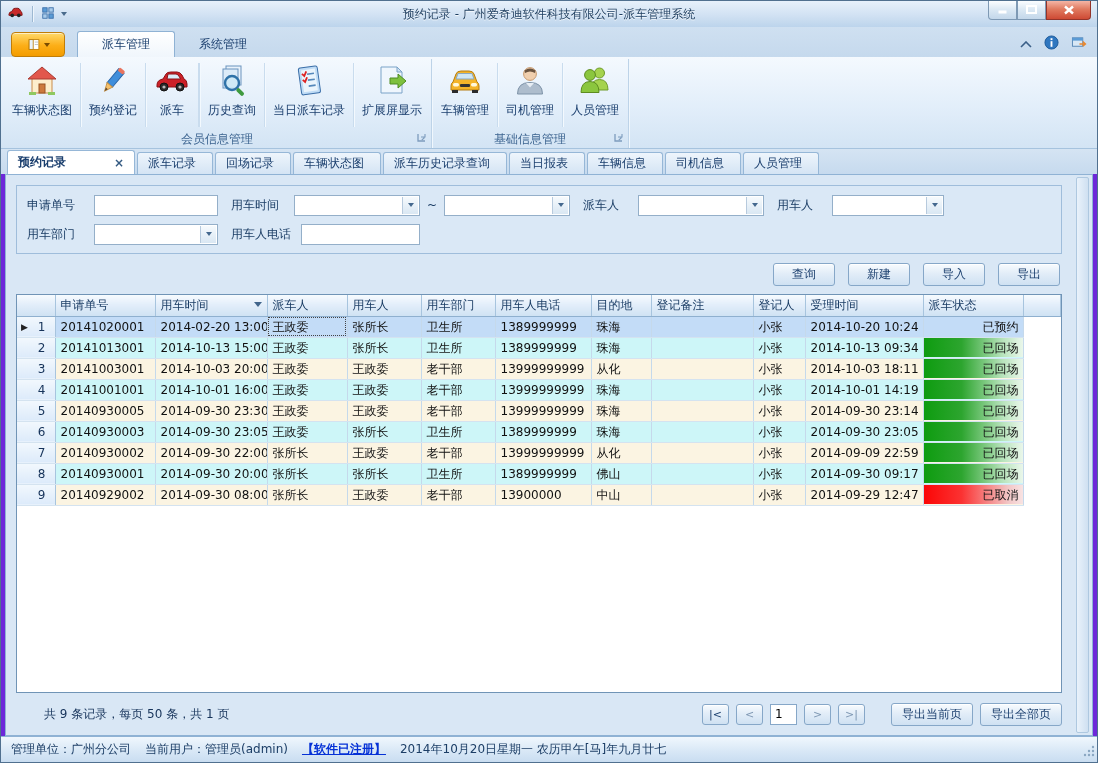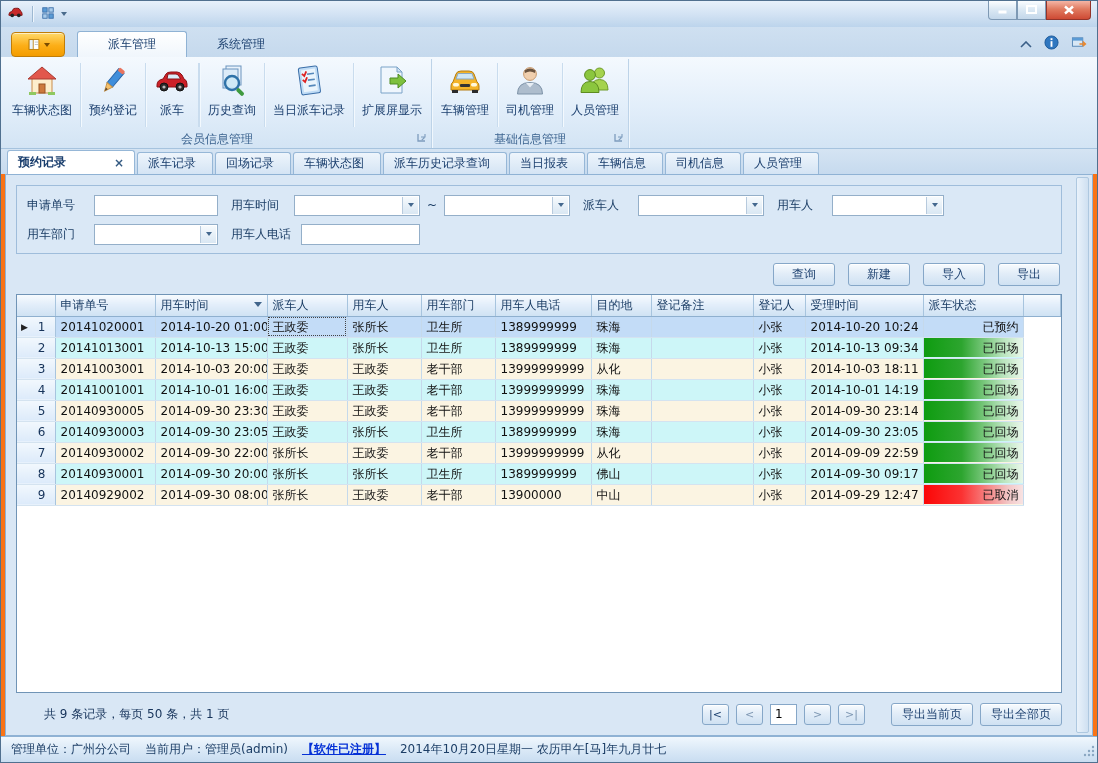--- a/index.html
+++ b/index.html
@@ -21,21 +21,21 @@
   .win-btn.min{border-radius:0 0 0 4px;}
   .win-btn.close{width:45px; border-radius:0 0 4px 0; border-color:#93342a;
     background:linear-gradient(#f4b5a5,#e07a60 45%,#ce4a34);}
 
   
   .ribbon-tabs{height:30px; display:flex; align-items:flex-end; background:linear-gradient(#cfe0f1,#c5d9ed); padding:0 8px; position:relative;}
   .app-btn{width:54px; height:25px; margin:0 12px 0 2px; border-radius:4px; border:1px solid #c07d08;
     background:linear-gradient(#ffd96a,#fcae17 55%,#f39c00); display:flex; align-items:center; justify-content:center; gap:3px;
     box-shadow:inset 0 1px 0 rgba(255,255,255,.6); cursor:pointer;}
   .app-btn .caret{width:0;height:0;border-left:3.5px solid transparent;border-right:3.5px solid transparent;border-top:4px solid #7a4c00;}
-  .rtab{height:26px; padding:0 30px; display:flex; align-items:center; color:#1b3f6e; cursor:pointer;}
+  .rtab{height:26px; padding:0 24px; display:flex; align-items:center; color:#1b3f6e; cursor:pointer;}
   .rtab.active{background:linear-gradient(#ffffff,#f0f6fc); border:1px solid #8fb2d4; border-bottom:none; border-radius:3px 3px 0 0;}
   .ribbon-right{position:absolute; right:10px; top:8px; display:flex; align-items:center; gap:12px;}
   .ribbon-body{height:92px; background:linear-gradient(#f4f9fe,#e2eefa 55%,#d3e4f4); border-bottom:1px solid #a6c3de; display:flex; padding:2px 2px 0 2px;}
   .rgroup{display:flex; flex-direction:column; border-right:1px solid #bdd3e8; box-shadow:1px 0 0 #f0f7fd; padding:0 1px;}
   .rbtns{flex:1; display:flex; align-items:stretch;}
   .rbtn{display:flex; flex-direction:column; align-items:center; justify-content:flex-start; padding:4px 8px 2px 8px; cursor:pointer; border-radius:3px;}
   .rbtn .ric{width:36px; height:36px; display:flex; align-items:center; justify-content:center;}
   .rbtn .ric svg{width:34px; height:34px;}
   .rlabel{margin-top:3px; color:#1b3f6e; white-space:nowrap;}
   .rsep{width:1px; background:#c9dcee; box-shadow:1px 0 0 #f3f9fe; margin:4px 0;}
@@ -45,21 +45,21 @@
   .ribbon-filler{flex:1;}
 
   
   .doc-tabs{height:25px; background:linear-gradient(#d5e4f3,#c6daee); display:flex; align-items:flex-end; padding:3px 6px 0 6px; gap:2px;}
   .dtab{height:22px; padding:0 10px; display:flex; align-items:center; gap:6px; color:#1b3f6e;
     background:linear-gradient(#eef5fc,#d4e4f4); border:1px solid #96b7d7; border-bottom:none; border-radius:3px 3px 0 0; cursor:pointer; white-space:nowrap;}
   .dtab.active{background:#ffffff; height:24px; font-weight:bold;gap:48px;}
   .tab-close{color:#345a82; font-weight:bold; cursor:pointer;}
 
   
-  .content-outer{flex:1; background:#f97316; padding:0 4px; min-height:0;}
+  .content-outer{flex:1; background:#6d28d9; padding:0 4px; min-height:0;}
   .content-panel{height:100%; background:#d9e7f5; border:1px solid #8fb2d4; position:relative; padding:10px 30px 6px 10px; display:flex; flex-direction:column;}
   .v-scroll{position:absolute; top:2px; bottom:2px; right:3px; width:13px; background:linear-gradient(90deg,#e9f2fb,#cfe0f1); border:1px solid #aec8e0; border-radius:2px;}
 
   .search-panel{border:1px solid #9fbddb; background:#dae8f6; padding:7px 10px; flex:none;}
   .s-row{display:flex; align-items:center; height:24px;}
   .s-row + .s-row{margin-top:5px;}
   .s-label{color:#1c3e66; white-space:nowrap;}
   .tbox{height:21px; background:#fff; border:1px solid #94afc9; width:122px; padding:0 4px; font-size:12px; font-family:inherit; color:#222;}
   .combo{height:21px; width:126px; background:#fff; border:1px solid #94afc9; position:relative; cursor:pointer;}
   .combo .cbtn{position:absolute; top:1px; right:1px; bottom:1px; width:16px; background:linear-gradient(#f6fafd,#d9e7f3); border-left:1px solid #b7cadd; display:flex; align-items:center; justify-content:center;}
@@ -120,20 +120,21 @@
           </svg></span>
       <span class="qat-sep"></span>
       <span><svg width="14" height="14" viewBox="0 0 16 16">
             <rect x="2" y="2" width="5" height="5" fill="#5b9bd5" stroke="#3a6ea8"></rect>
             <rect x="9" y="2" width="5" height="5" fill="#a9cbe9" stroke="#3a6ea8"></rect>
             <rect x="2" y="9" width="5" height="5" fill="#a9cbe9" stroke="#3a6ea8"></rect>
             <rect x="9" y="9" width="5" height="5" fill="#5b9bd5" stroke="#3a6ea8"></rect>
           </svg></span>
       <span class="qat-caret"></span>
     </div>
+    <div class="title-text">预约记录 - 广州爱奇迪软件科技有限公司-派车管理系统</div>
     <div class="win-btns">
       <div class="win-btn min">
           <svg width="10" height="9">
             <rect x="0.5" y="5.5" width="8" height="3" fill="#fff" stroke="#5a7astroke" stroke-width="0.5"></rect>
           </svg>
         </div>
       <div class="win-btn max">
           <svg width="11" height="9">
             <rect x="1" y="1" width="9" height="7" fill="none" stroke="#fff" stroke-width="2"></rect>
           </svg>
@@ -445,21 +446,21 @@
               <th>受理时间</th>
               <th>派车状态</th>
               <th></th>
             </tr>
           </thead>
           <tbody>
 
           <tr>
               <td class="c-ind">1</td>
               <td>20141020001</td>
-              <td>2014-10-20 01:00</td>
+              <td>2014-02-20 13:00</td>
               <td class="cell-dispatcher">王政委</td>
               <td>张所长</td>
               <td>卫生所</td>
               <td>1389999999</td>
               <td>珠海</td>
               <td></td>
               <td>小张</td>
               <td>2014-10-20 10:24</td>
               <td class="c-status-cell">
                   <div class="status-bar reserved">

